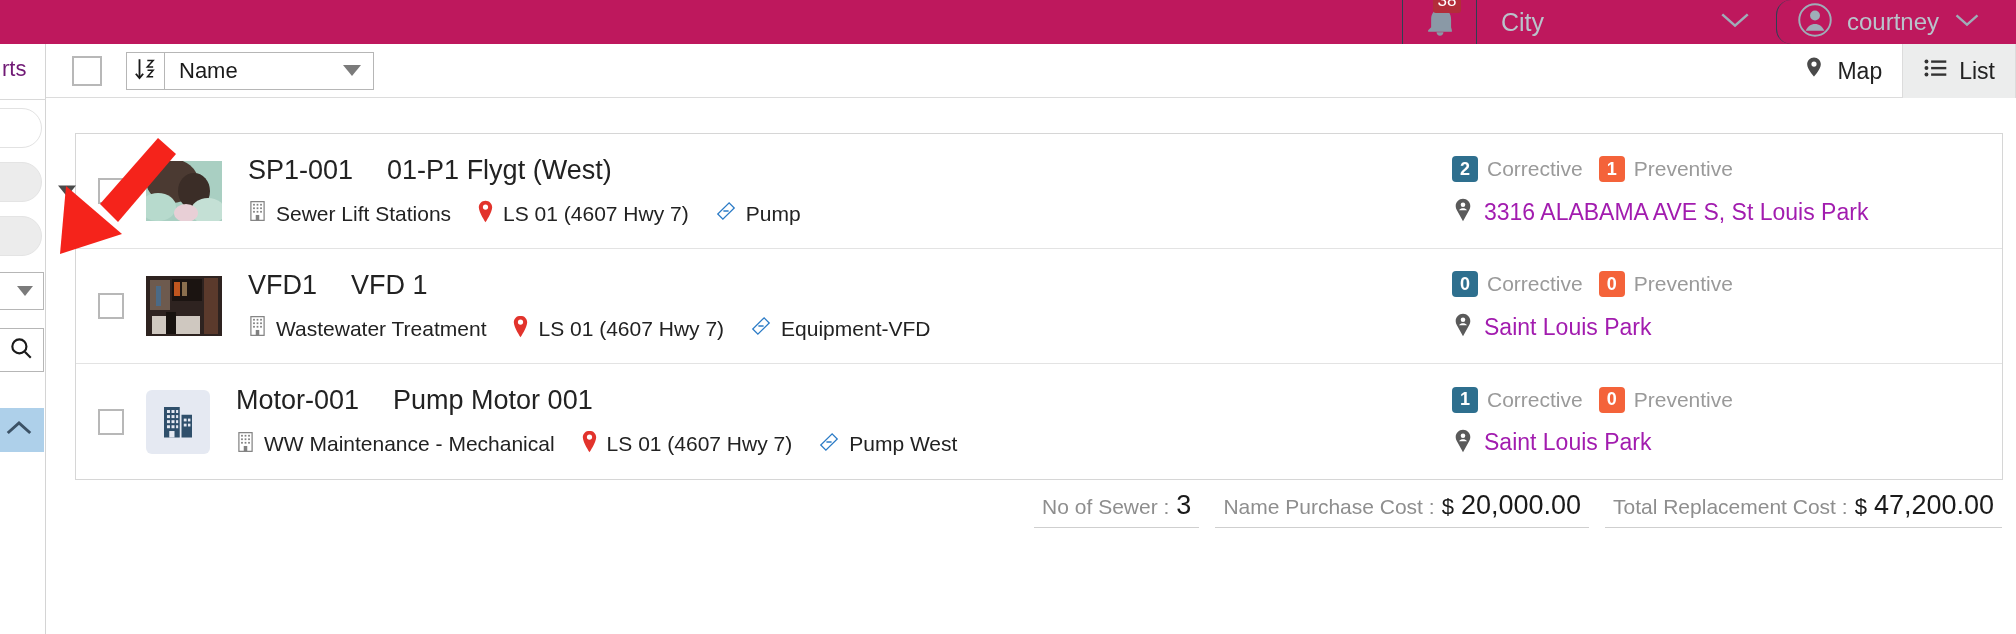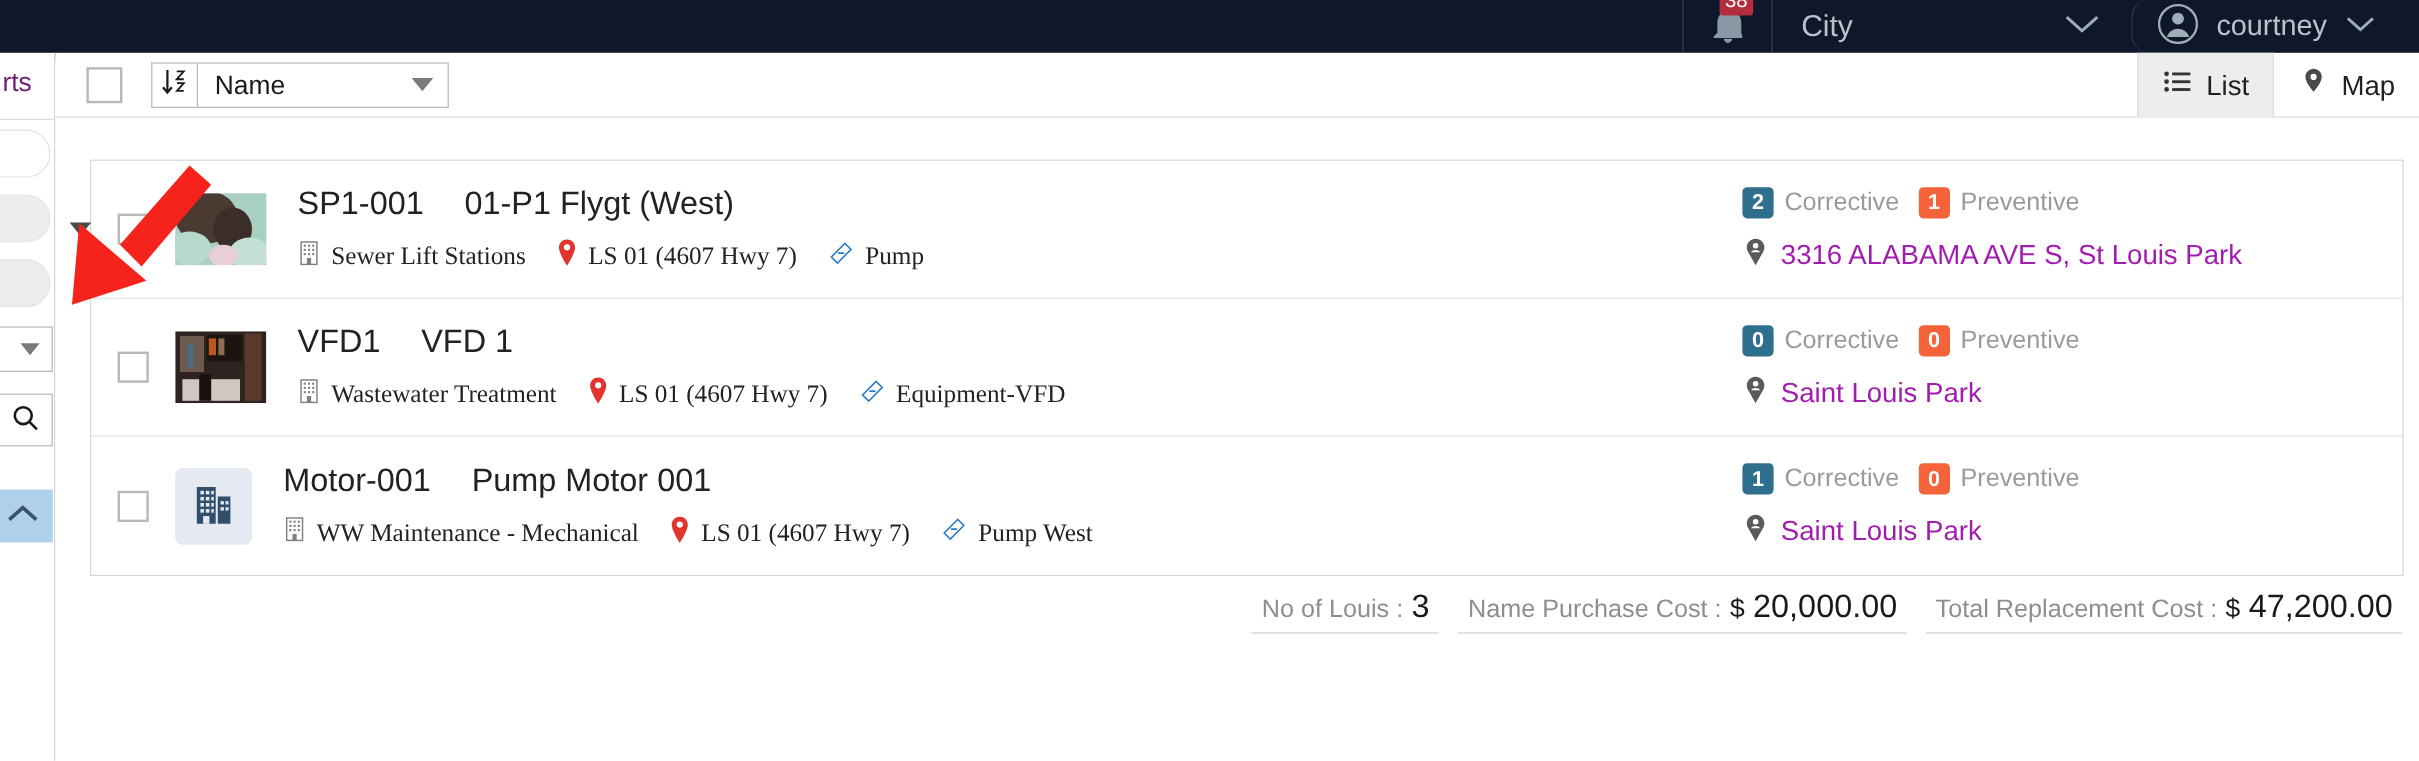--- a/index.html
+++ b/index.html
@@ -8,21 +8,21 @@
     width: 2016px; height: 634px;
     background: #ffffff;
     font-family: "Liberation Sans", sans-serif;
     overflow: hidden;
   }
   #app { position: relative; width: 2016px; height: 634px; background: #fff; }
 
   
   .topbar {
     position: absolute; top: 0; left: 0; width: 2016px; height: 52px;
-    background: #0f172a;
+    background: #be185d;
     display: flex; justify-content: flex-end; align-items: stretch;
   }
   .topbar-cell {
     display: flex; align-items: center; height: 44px;
     border-left: 1px solid #2d4153;
     color: #c3ccd3;
   }
   .bell-cell { width: 74px; justify-content: center; position: relative; }
   .bell-icon { position: relative; display: block; }
   .badge-count {
@@ -135,21 +135,21 @@
   }
   .thumb.ph {
     width: 64px; height: 64px; background: #e5e9f2; border-radius: 6px;
     display: flex; align-items: center; justify-content: center;
   }
   .row-main { margin-left: 26px; flex: 1 1 auto; min-width: 0; }
   .row-title { display: flex; align-items: baseline; gap: 34px; }
   .asset-code { font-size: 27px; color: #222; }
   .asset-name { font-size: 27px; color: #222; }
   .row-meta { display: flex; align-items: center; gap: 26px; margin-top: 14px; }
-  .meta { display: flex; align-items: center; gap: 9px; font-size: 21px; color: #222; white-space: nowrap; font-family: Liberation Serif, serif; }
+  .meta { display: flex; align-items: center; gap: 9px; font-size: 21px; color: #222; white-space: nowrap; }
   .row-right { flex: 0 0 auto; width: 560px; padding-left: 10px; }
   .wo-line { display: flex; align-items: center; gap: 16px; }
   .wo { display: flex; align-items: center; gap: 9px; }
   .wo-num {
     min-width: 26px; height: 26px; padding: 0 6px;
     border-radius: 4px; color: #fff; font-size: 18px; font-weight: bold;
     display: flex; align-items: center; justify-content: center;
   }
   .wo-label { font-size: 21px; color: #9a9a9a; }
   .addr-line { display: flex; align-items: center; gap: 10px; margin-top: 16px; }
@@ -253,41 +253,41 @@
         </span>
       </div>
       <div class="sort-select">
         <span class="sort-select-label">Name</span>
         <span class="caret-down"></span>
       </div>
     </div>
   </div>
 
   <div class="viewswitch">
+    <div class="view-tab">
+      <span>
+        <svg width="26" height="26" viewBox="0 0 24 24" fill="#4a4a4a">
+          <path d="M12 2.2c-3.5 0-6.3 2.8-6.3 6.3 0 4.4 6.3 11.3 6.3 11.3s6.3-6.9 6.3-11.3c0-3.5-2.8-6.3-6.3-6.3z"></path>
+          <circle cx="12" cy="8.4" r="2.4" fill="#fff"></circle>
+        </svg>
+      </span>
+      <span>Map</span>
+    </div>
     <div class="view-tab active">
       <span>
         <svg width="26" height="26" viewBox="0 0 24 24" fill="#333">
           <circle cx="3.2" cy="6" r="1.8"></circle>
             <rect x="7.5" y="5" width="14" height="2.2"></rect>
           <circle cx="3.2" cy="12" r="1.8"></circle>
             <rect x="7.5" y="11" width="14" height="2.2"></rect>
           <circle cx="3.2" cy="18" r="1.8"></circle>
             <rect x="7.5" y="17" width="14" height="2.2"></rect>
         </svg>
       </span>
       <span>List</span>
-    </div>
-    <div class="view-tab">
-      <span>
-        <svg width="26" height="26" viewBox="0 0 24 24" fill="#4a4a4a">
-          <path d="M12 2.2c-3.5 0-6.3 2.8-6.3 6.3 0 4.4 6.3 11.3 6.3 11.3s6.3-6.9 6.3-11.3c0-3.5-2.8-6.3-6.3-6.3z"></path>
-          <circle cx="12" cy="8.4" r="2.4" fill="#fff"></circle>
-        </svg>
-      </span>
-      <span>Map</span>
     </div>
   </div>
 
   <div class="listcard">
 
     <div class="row">
       <div class="row-expander"></div>
       <div class="row-check"></div>
       <div class="thumb">
         <svg width="76" height="60" viewBox="0 0 76 60">
@@ -549,21 +549,21 @@
           </span>
           <span class="addr-text">Saint Louis Park</span>
         </div>
       </div>
     </div>
 
   </div>
 
   <div class="summary">
     <div class="sum-item">
-      <span class="sum-label">No of Louis :</span>
+      <span class="sum-label">No of Sewer :</span>
       <span class="sum-value">3</span>
     </div>
     <div class="sum-item">
       <span class="sum-label">Name Purchase Cost :</span>
       <span class="sum-cur">$</span>
       <span class="sum-value">20,000.00</span>
     </div>
     <div class="sum-item">
       <span class="sum-label">Total Replacement Cost :</span>
       <span class="sum-cur">$</span>

